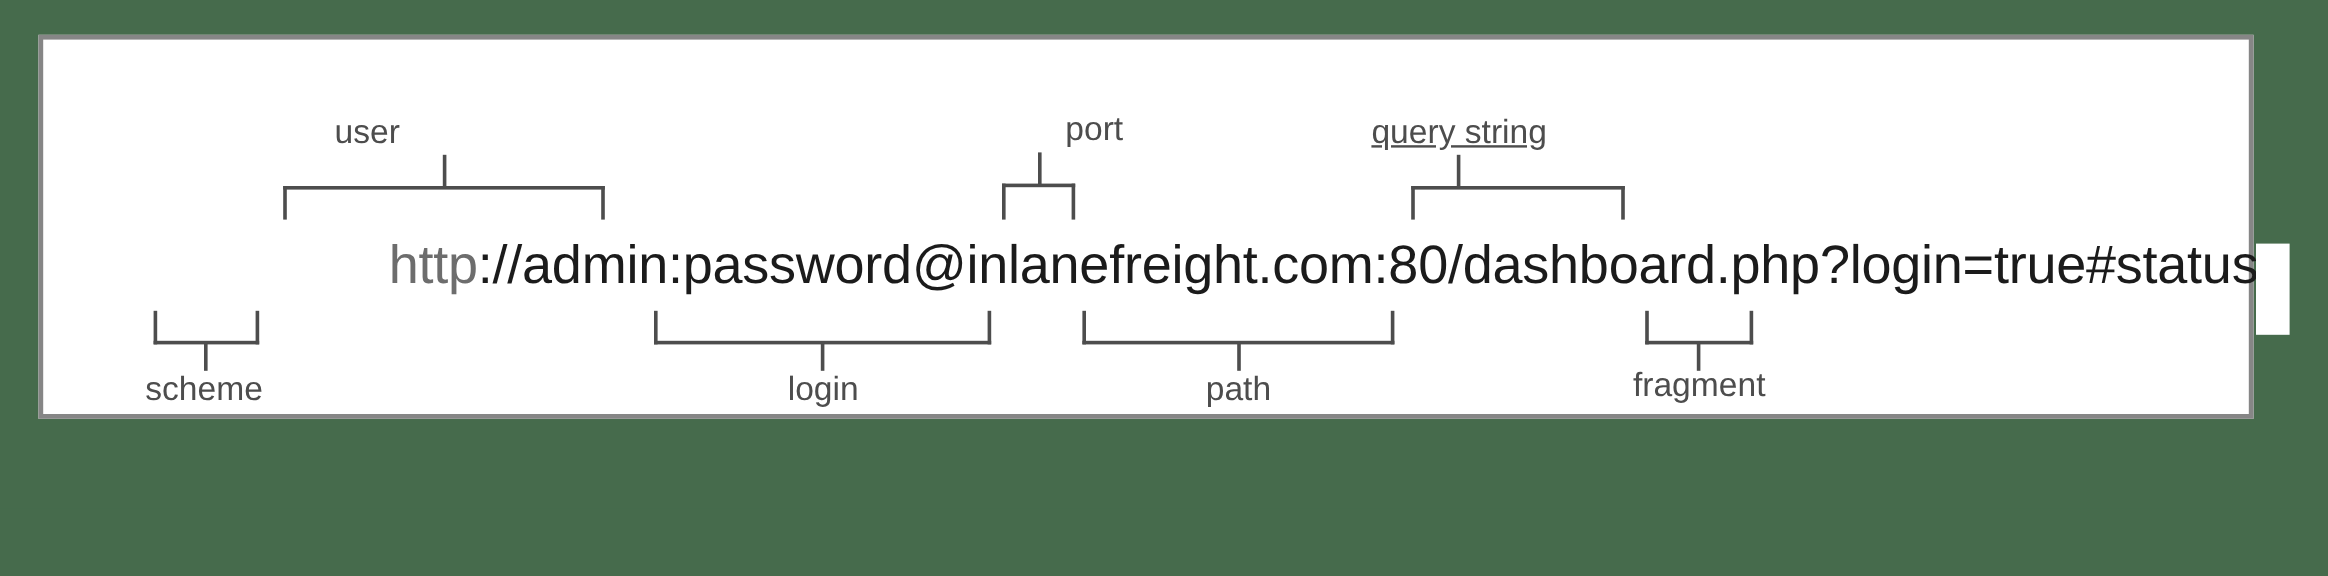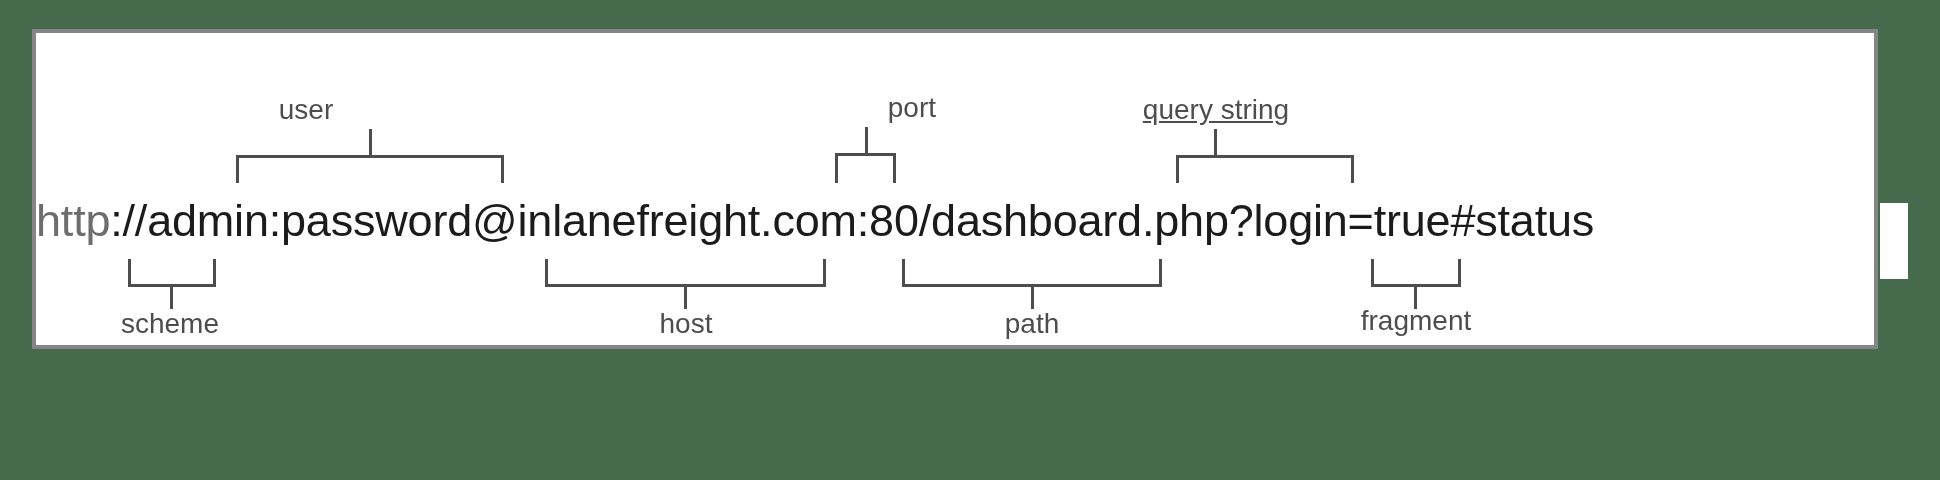--- a/index.html
+++ b/index.html
@@ -42,21 +42,21 @@
     height: 76px;
     background: #ffffff;
   }
 
   
   #url-line {
     position: absolute;
     left: 0;
     top: 165px;
     width: 1846px;
-    text-align: left;
+    text-align: right;
     font-size: 45px;
     line-height: 45px;
     letter-spacing: -0.2px;
     color: #1b1b1b;
     white-space: nowrap;
     font-family: "Liberation Sans", sans-serif;
   }
   #url-line .seg-scheme { color: #6d6d6d; }
   #url-line .seg-rest  { color: #1b1b1b; }
 
@@ -116,21 +116,21 @@
     <div id="url-line">
       <span class="seg-scheme">http</span><span class="seg-rest">://admin:password@inlanefreight.com:80/dashboard.php?login=true#status</span>
     </div>
 
     <div class="bracket bottom-br" style="left:92px; top:226px; width:88px; height:28px;"></div>
     <div class="stem" style="left:134px; top:252px; height:24px;"></div>
     <div class="lbl" style="left:64px; top:276px; width:140px;text-align:center;">scheme</div>
 
     <div class="bracket bottom-br" style="left:509px; top:226px; width:281px; height:28px;"></div>
     <div class="stem" style="left:648px; top:252px; height:24px;"></div>
-    <div class="lbl" style="left:580px; top:276px; width:140px;">host</div>
+    <div class="lbl" style="left:580px; top:276px; width:140px;">login</div>
 
     <div class="bracket bottom-br" style="left:866px; top:226px; width:260px; height:28px;"></div>
     <div class="stem" style="left:995px; top:252px; height:24px;"></div>
     <div class="lbl" style="left:926px; top:276px; width:140px;">path</div>
 
     <div class="bracket bottom-br" style="left:1335px; top:226px; width:90px; height:28px;"></div>
     <div class="stem" style="left:1378px; top:252px; height:24px;"></div>
     <div class="lbl" style="left:1310px; top:273px; width:140px;">fragment</div>
 
   </div>

